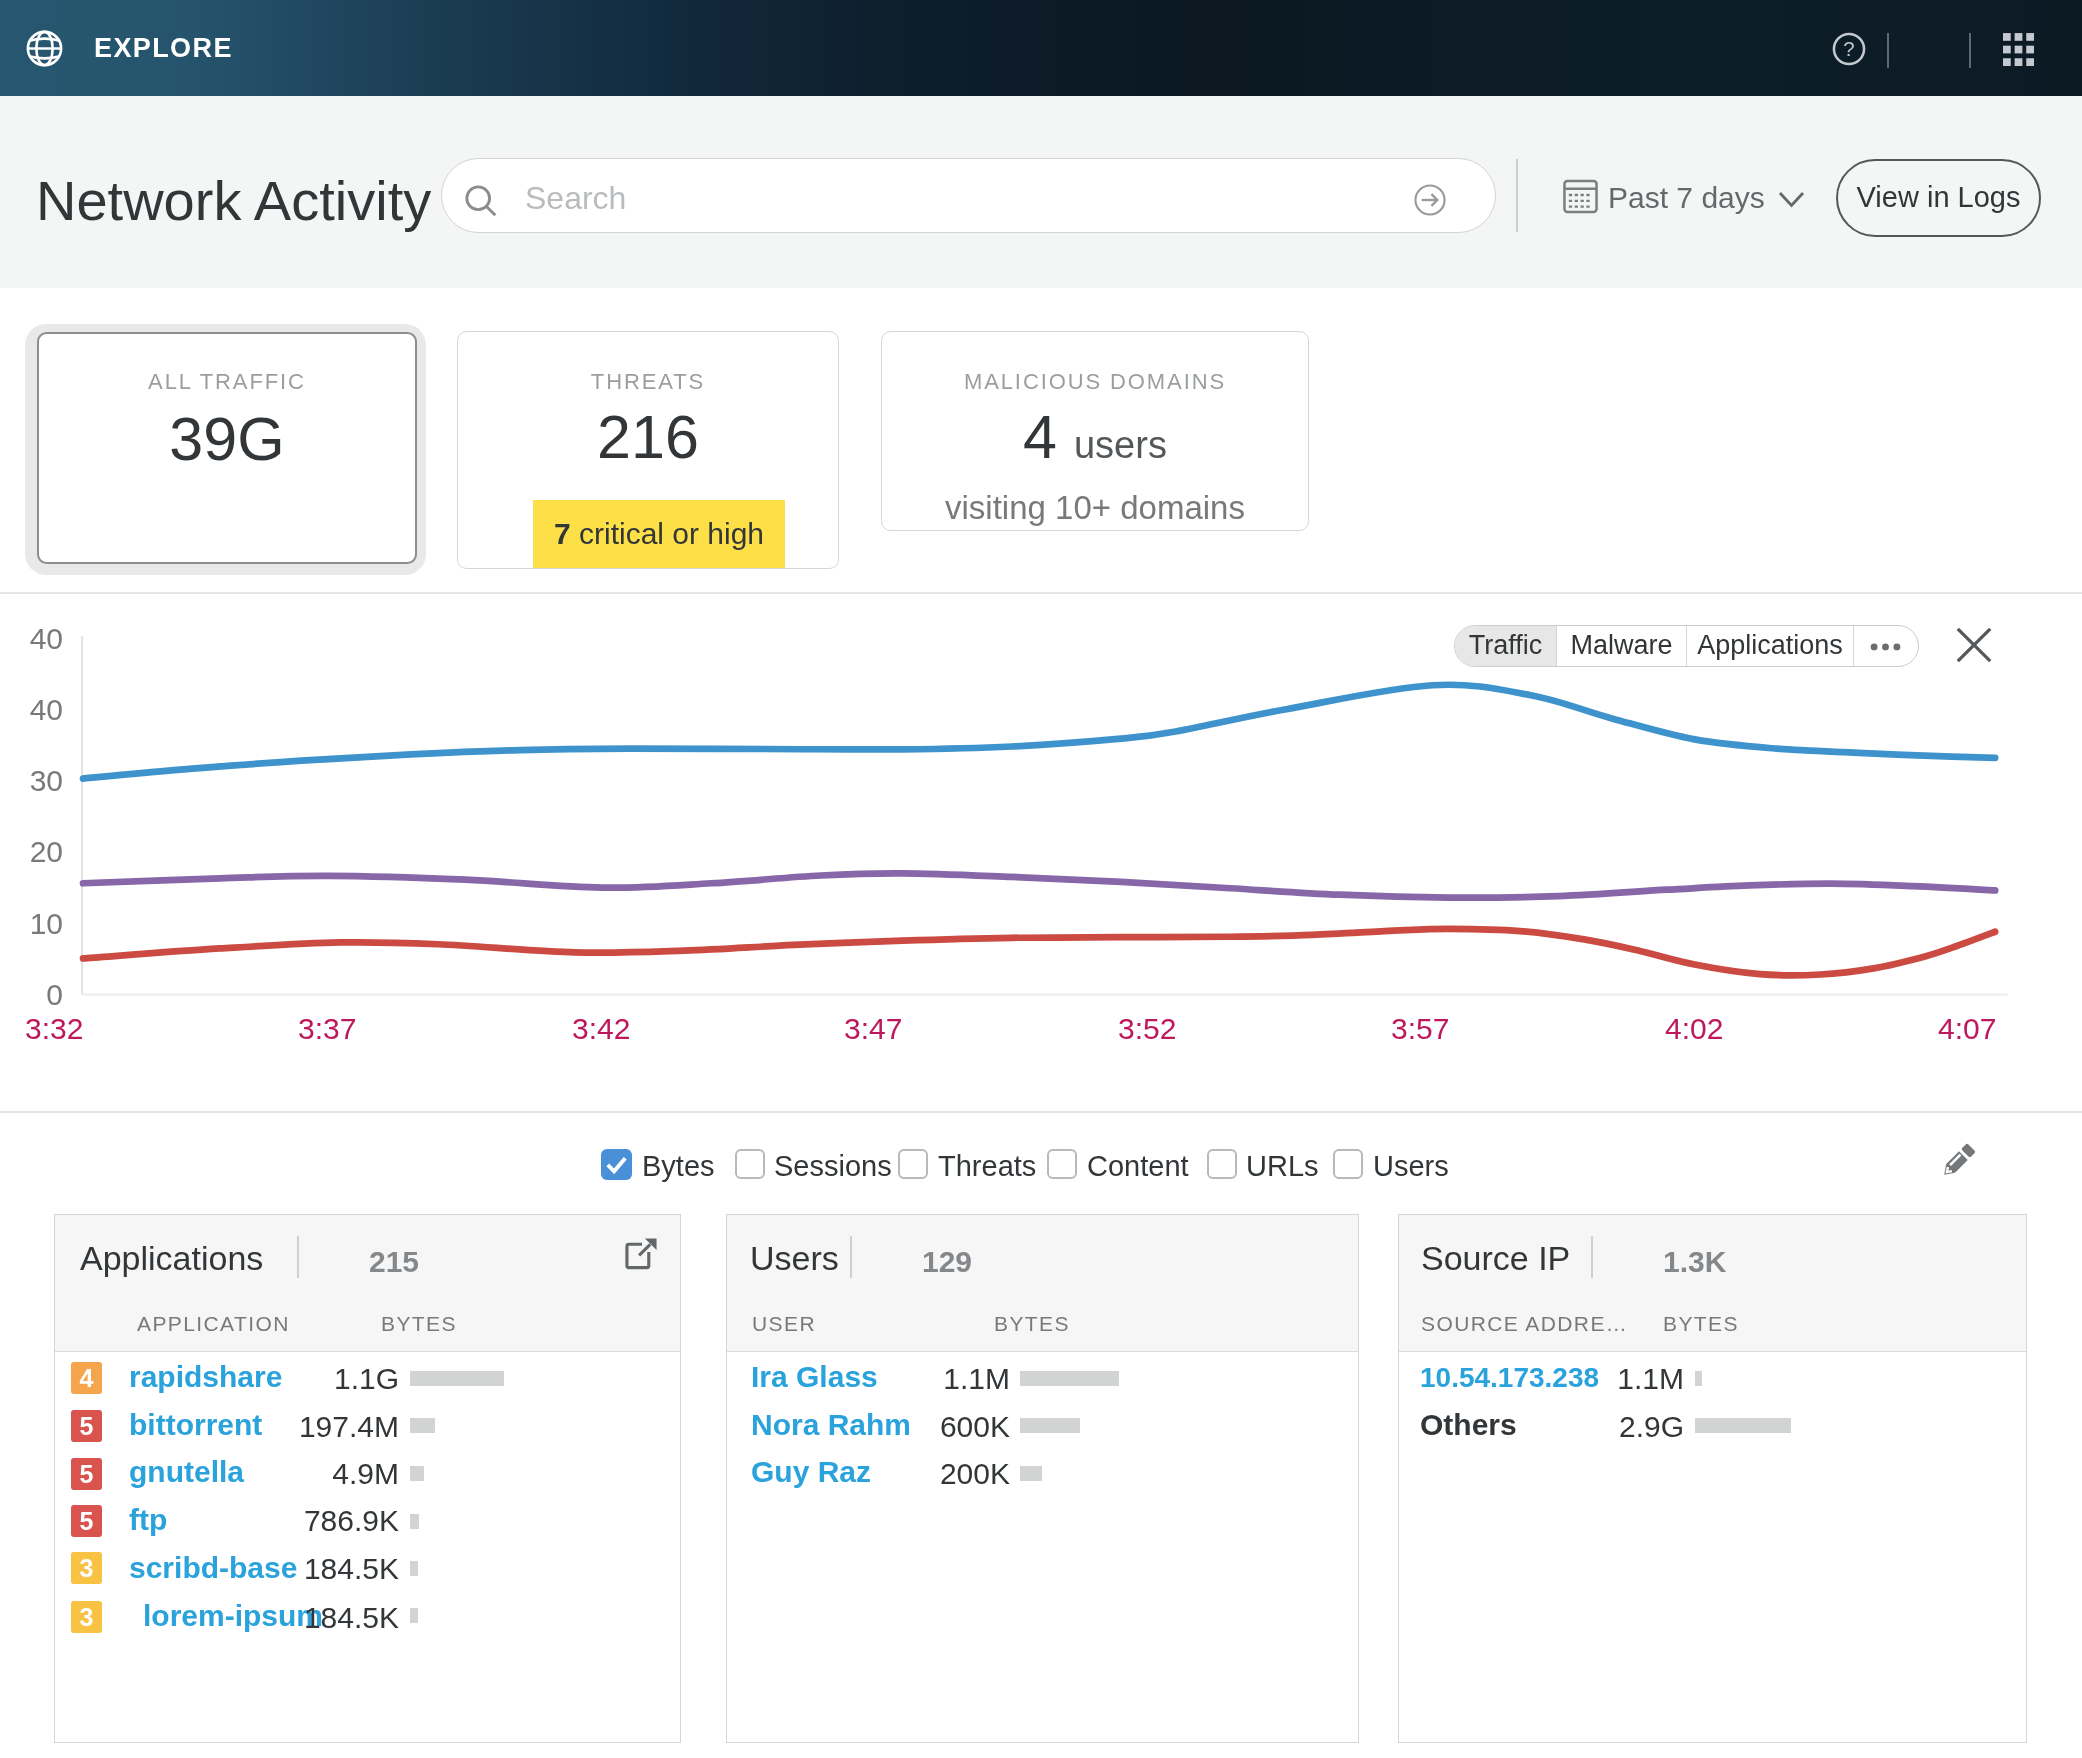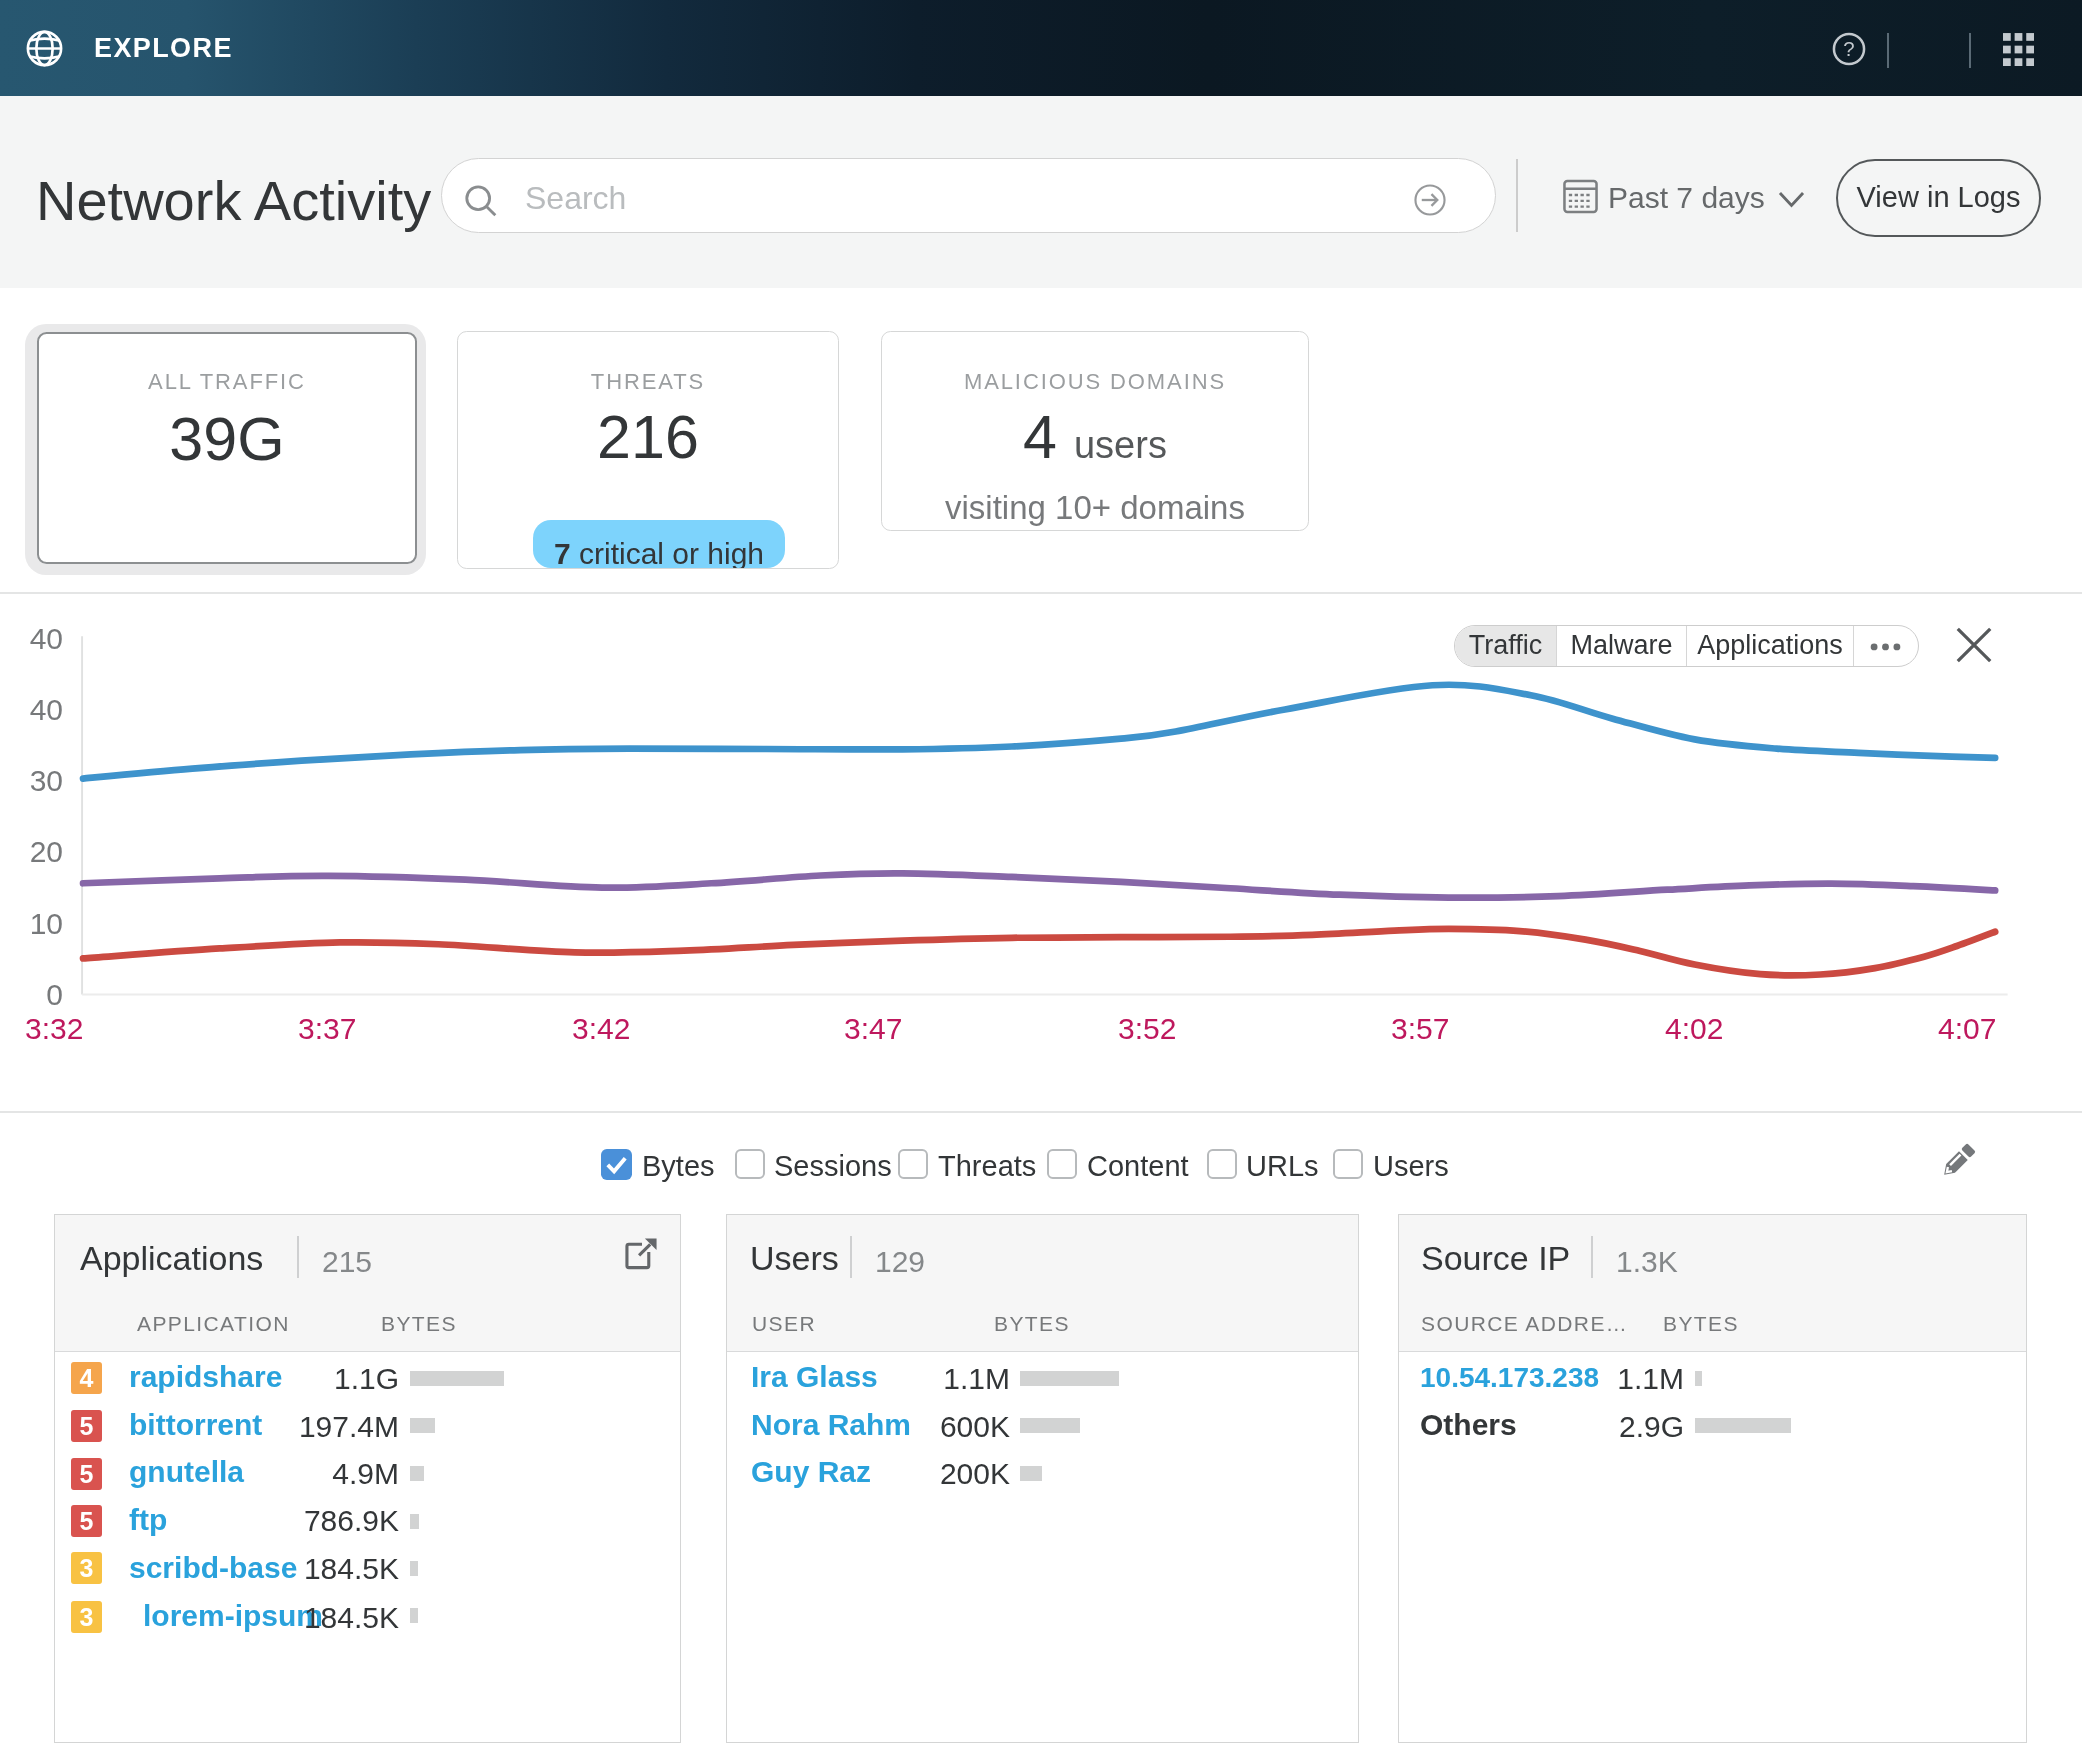--- a/index.html
+++ b/index.html
@@ -19,40 +19,40 @@
 #viewlogs { position:absolute; left:1836px; top:159px; width:205px; height:78px; border:2.9px solid #54585a; border-radius:39px; background:#f4f5f5; text-align:center; line-height:73px; font-size:29px; color:#333638; }
 
 #cardsec { position:absolute; left:0; top:288px; width:2083px; height:305px; background:#ffffff; }
 #halo { position:absolute; left:25px; top:324px; width:401px; height:251px; background:#e9e9ea; border-radius:21px; }
 .card { position:absolute; background:#ffffff; border-radius:9.6px; }
 #card1 { left:37px; top:332px; width:380px; height:232px; border:2.9px solid #8c8f91; }
 #card2 { left:457px; top:331px; width:382px; height:238px; border:1.9px solid #d6d7d7; overflow:hidden; }
 #card3 { left:881px; top:331px; width:428px; height:200px; border:1.9px solid #d6d7d7; }
 .cardlabel { position:absolute; width:100%; text-align:center; font-size:22px; color:#9b9ea0; letter-spacing:1.9px; }
 .cardbig { position:absolute; width:100%; text-align:center; font-size:61px; color:#333638; }
-#badge7 { position:absolute; left:75px; bottom:0px; width:252px; height:48px; background:#7dd3fc; text-align:center; font-size:30px; color:#333638; line-height:68px;border-radius:18px; }
+#badge7 { position:absolute; left:75px; bottom:0px; width:252px; height:68px; background:#fde047; text-align:center; font-size:30px; color:#333638; line-height:68px; }
 
 #chartdiv1 { position:absolute; left:0px; top:592px; width:2083px; height:1.9px; background:#e4e5e5; }
 #chartdiv2 { position:absolute; left:0px; top:1111px; width:2083px; height:1.9px; background:#e4e5e5; }
 .ylab { position:absolute; width:63px; text-align:right; font-size:30px; color:#77797b; }
 .xlab { position:absolute; width:115px; font-size:30px; color:#be185d; }
 #segpill { position:absolute; left:1454px; top:625px; width:465px; height:42px; border:1.9px solid #cdcdcd; border-radius:22px; background:#ffffff; display:flex; }
 #segpill .seg { font-size:27px; color:#333638; text-align:center; line-height:39px; border-right:1.9px solid #d6d6d6; }
 
 .cb { position:absolute; width:30px; height:30px; border-radius:5.8px; top:1149px; }
 .cb.un { background:#ffffff; border:2.9px solid #b7babc; }
 .cblab { position:absolute; top:1150px; font-size:29px; color:#333638; }
 
 .panel { position:absolute; top:1214px; height:529px; background:#ffffff; border:1.9px solid #d4d5d5; }
 #panel1 { left:54px;  width:627px; }
 #panel2 { left:726px; width:633px; }
 #panel3 { left:1398px; width:629px; }
 .phead { position:absolute; left:0; top:0; width:100%; height:137px; background:#f6f6f6; border-bottom:1.9px solid #d9dadb; }
 .ptitle { position:absolute; top:24px; font-size:34px; color:#333638; }
-.pcount { position:absolute; top:30px; font-size:30px; font-weight:normal; color:#85888a; }
+.pcount { position:absolute; top:30px; font-size:30px; font-weight:bold; color:#85888a;margin-left:47px; }
 .pdiv { position:absolute; top:21px; width:1.9px; height:42px; background:#cfd0d1; }
 .colhead { position:absolute; top:97px; font-size:21px; color:#77797b; letter-spacing:1.4px; }
 .rowlink { position:absolute; font-size:30px; color:#2aa2dc;font-weight:bold; }
 .rowval { position:absolute; font-size:30px; color:#333638; text-align:right; }
 .rowbar { position:absolute; height:15.4px; background:#d2d3d3; }
 .rbadge { position:absolute; width:31px; height:32px; border-radius:2.9px; color:#ffffff; font-size:25px; font-weight:bold; text-align:center; line-height:32px; }
 </style>
 </head>
 <body>
 <div id="nav">

